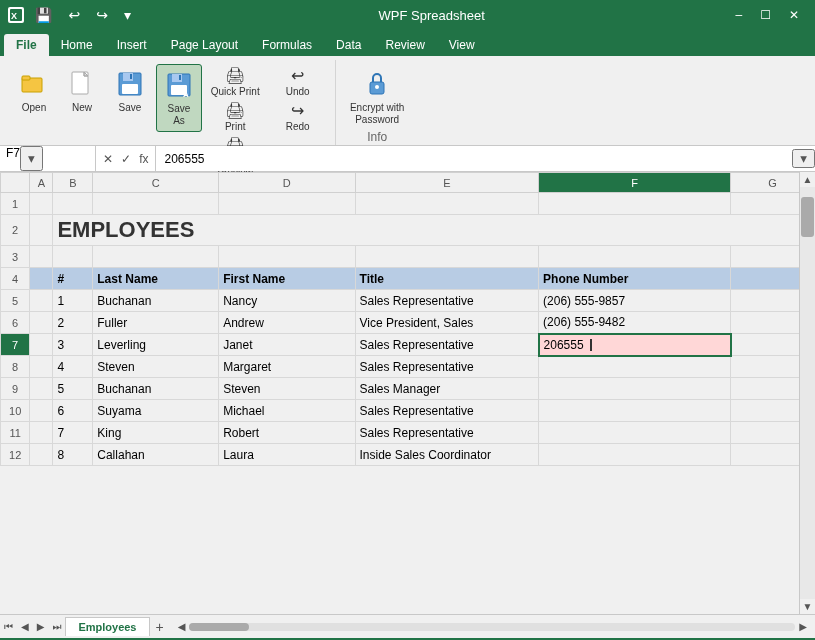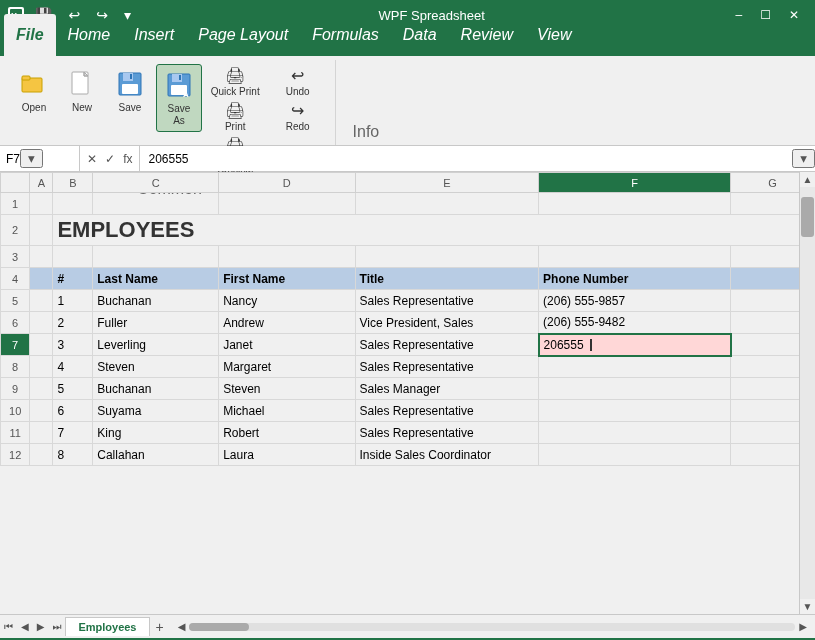--- a/index.html
+++ b/index.html
@@ -25,28 +25,27 @@
 
     
     .ribbon-tabs {
       background: #217346;
       display: flex;
       align-items: flex-end;
       height: 26px;
       padding-left: 4px;
     }
     .ribbon-tab {
-      padding: 12px 12px;
+      padding: 4px 12px;
       color: white;
       cursor: pointer;
-      font-size: 16px;
+      font-size: 12px;
       border-radius: 3px 3px 0 0;
       border: none;
       background: transparent;
-      font-style: italic;
     }
     .ribbon-tab.active {
       background: #f0f0f0;
       color: #217346;
       font-weight: 600;
     }
 
     
     .ribbon {
       background: #f0f0f0;
@@ -59,21 +58,21 @@
     .ribbon-group {
       display: flex;
       flex-direction: column;
       align-items: center;
       border-right: 1px solid #d4d4d4;
       padding: 4px 8px 0 8px;
       min-width: 60px;
     }
     .ribbon-group:last-child { border-right: none; }
     .ribbon-group-label {
-      font-size: 16px;
+      font-size: 12px;
       color: #666;
       margin-top: auto;
       padding-bottom: 4px;
       text-align: right;
     }
     .ribbon-buttons { display: flex; gap: 4px; align-items: flex-start; flex: 1; }
     .ribbon-btn {
       display: flex;
       flex-direction: column;
       align-items: center;
@@ -117,27 +116,26 @@
     
     .formula-bar {
       display: flex;
       align-items: center;
       height: 26px;
       border-bottom: 1px solid #c8c8c8;
       background: white;
       padding: 0;
     }
     .cell-ref-box {
-      width: 80px;
+      width: 96px;
       border-right: 1px solid #c8c8c8;
       padding: 0 6px;
       font-size: 12px;
       height: 100%;
       display: flex;
-      align-items: center;
     }
     .formula-btns {
       display: flex;
       align-items: center;
       padding: 0 4px;
       gap: 2px;
       border-right: 1px solid #c8c8c8;
       height: 100%;
     }
     .formula-btn {
@@ -436,20 +434,30 @@
           <span class="ribbon-btn-sm-icon">↪</span>
           <span>Redo</span>
         </button>
       </div>
     </div>
     <div class="ribbon-group-label">Common</div>
   </div>
 
   <div class="ribbon-group">
     <div class="ribbon-buttons">
+      <button class="ribbon-btn">
+        <div class="ribbon-btn-icon">
+          <svg width="28" height="28" viewBox="0 0 28 28">
+            <rect x="7" y="12" width="14" height="12" rx="2" fill="#5b9bd5" stroke="#2e75b6" stroke-width="1"></rect>
+            <path d="M10 12 V8 A4 4 0 0 1 18 8 V12" fill="none" stroke="#2e75b6" stroke-width="2"></path>
+            <circle cx="14" cy="17" r="2" fill="white"></circle>
+          </svg>
+        </div>
+        <span class="ribbon-btn-label">Encrypt with<br>Password</span>
+      </button>
     </div>
     <div class="ribbon-group-label">Info</div>
   </div>
 </div>
 
 <div class="formula-bar">
   <div class="cell-ref-box">
     <span>F7</span>
     <button class="formula-dropdown">▾</button>
   </div>

